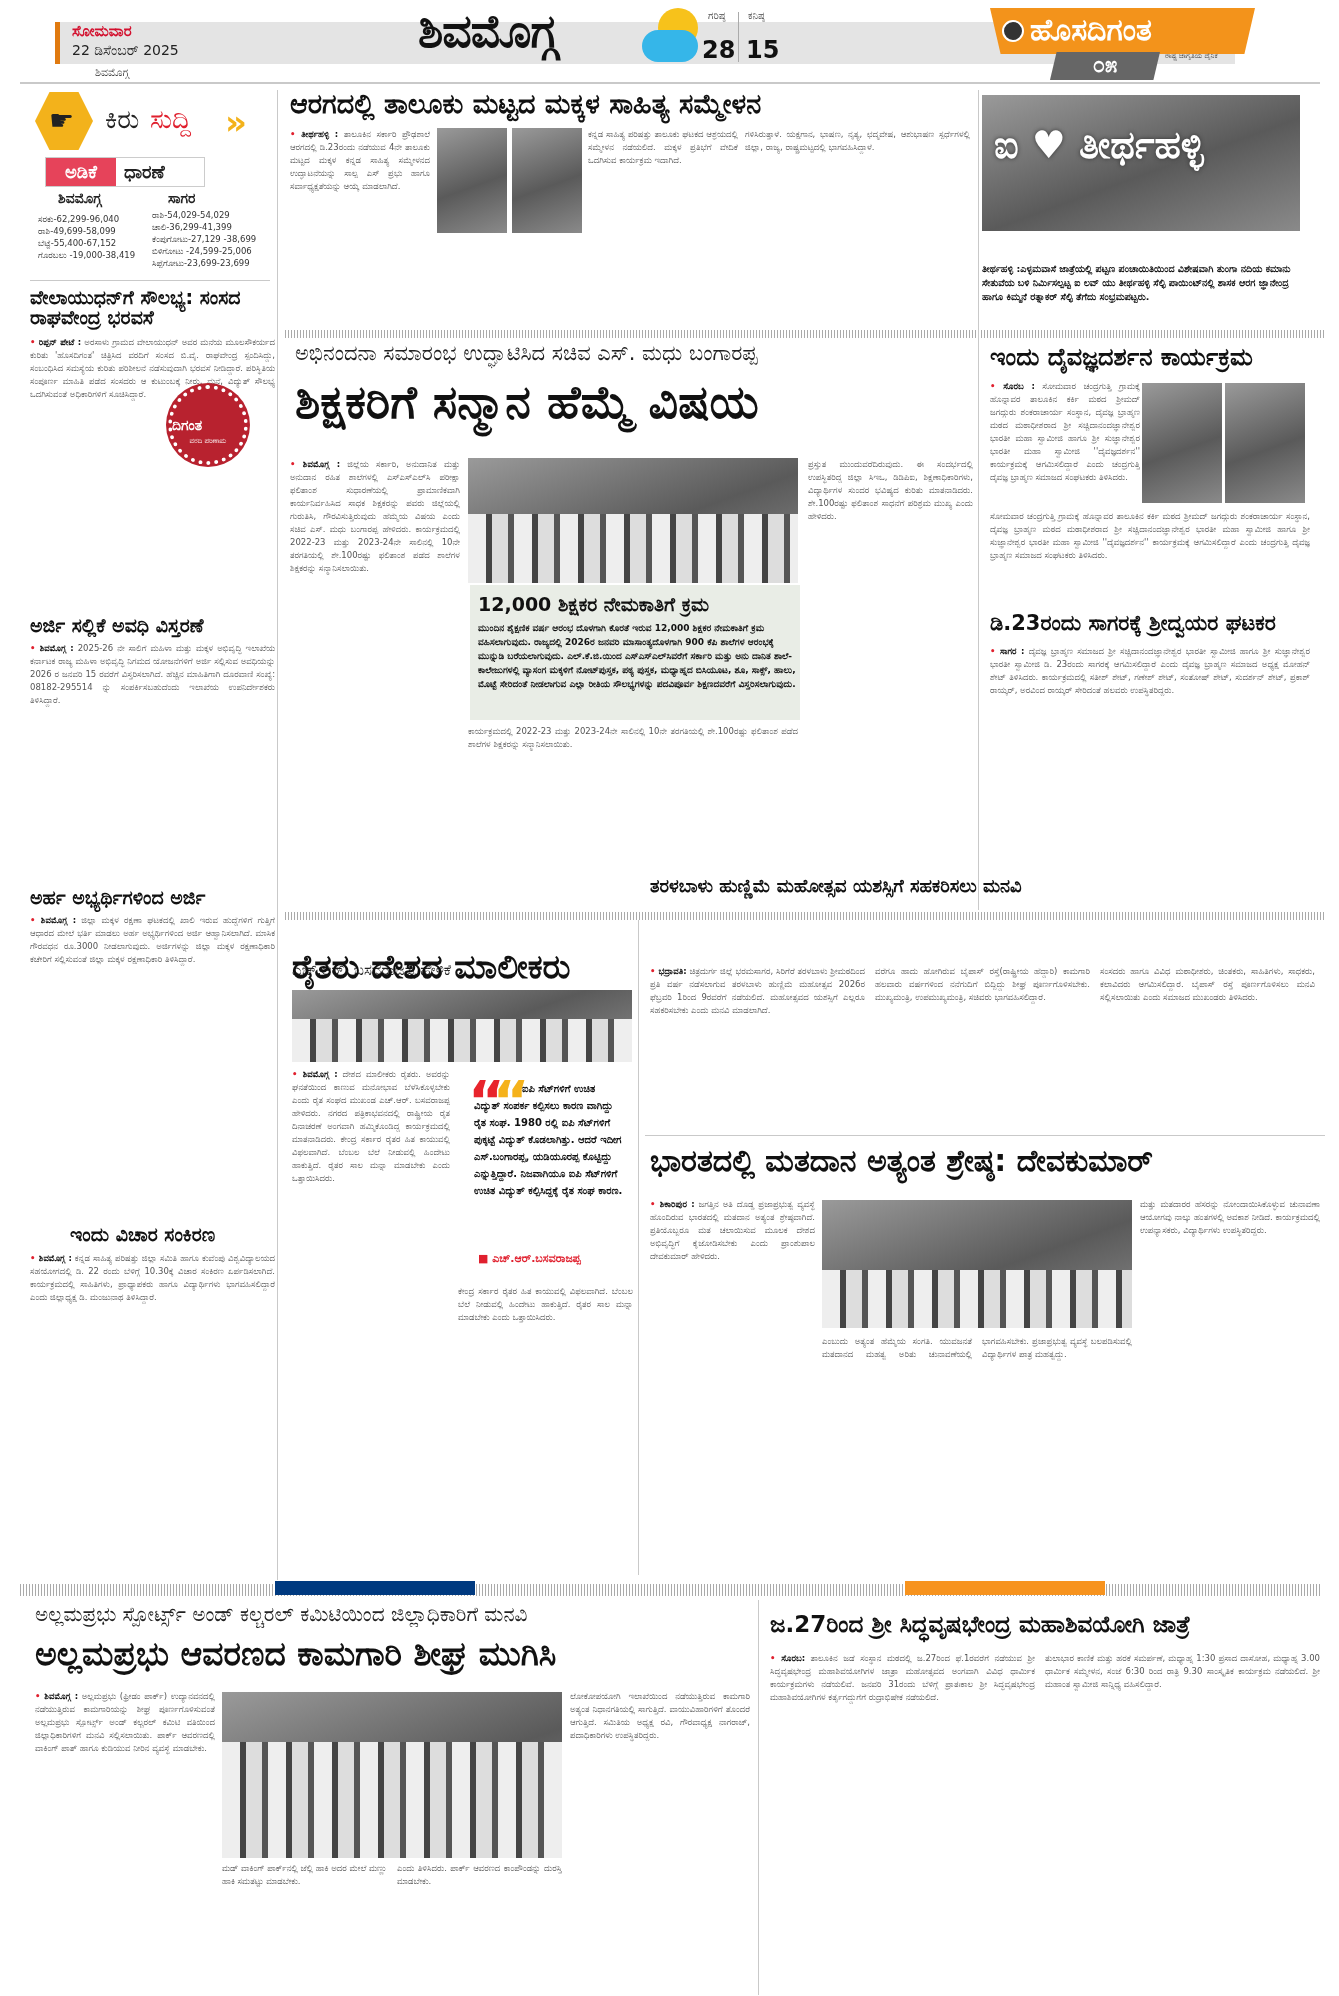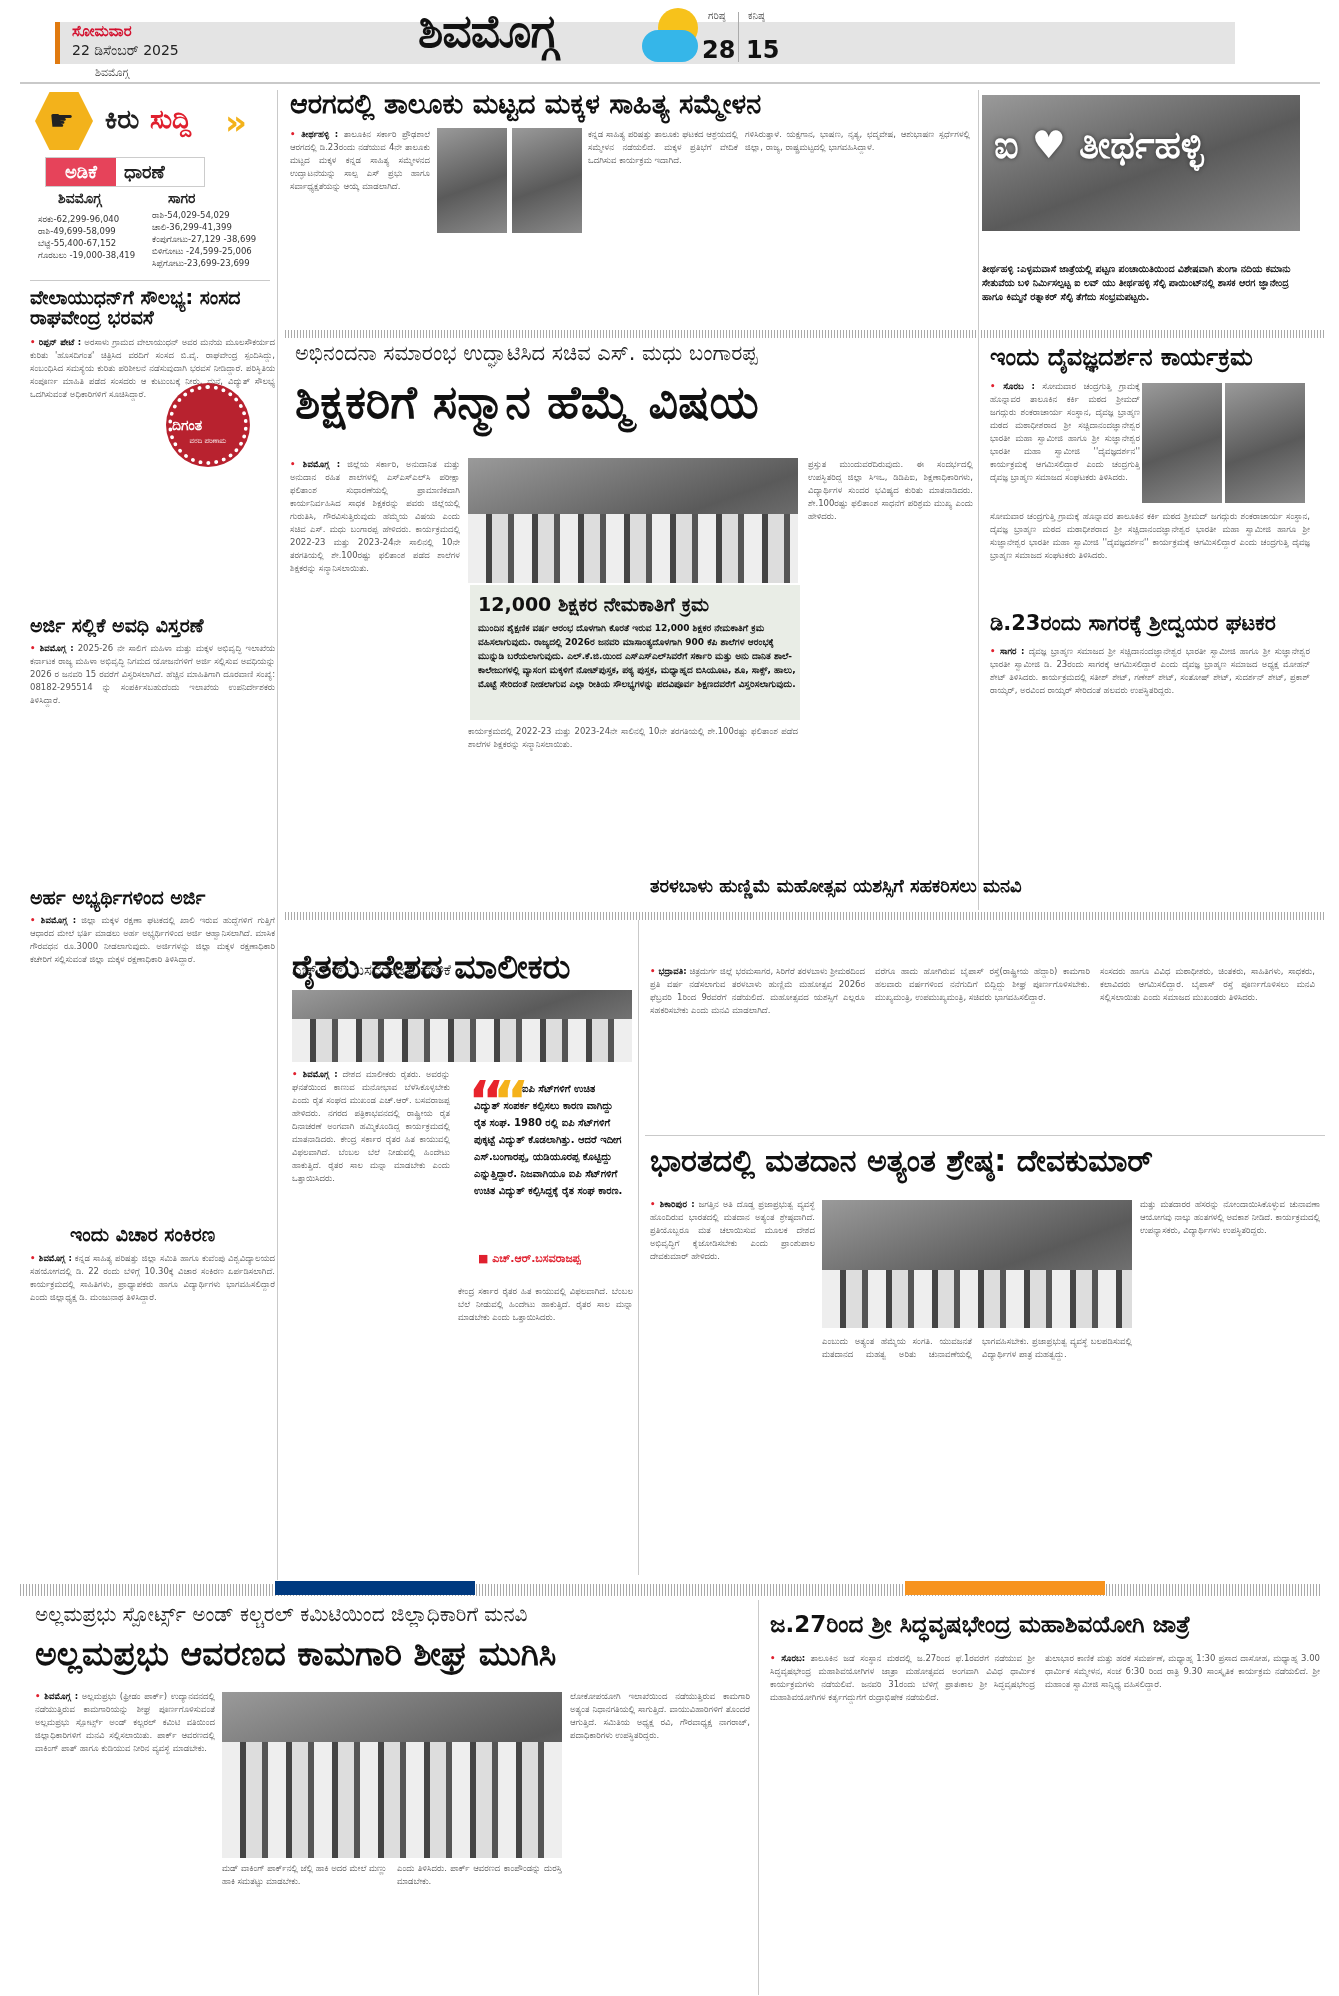--- a/index.html
+++ b/index.html
@@ -28,21 +28,21 @@
 .kicker{position:absolute;color:#222;line-height:1.1}
 .body{position:absolute;font-size:8.5px;line-height:13px;color:#555;text-align:justify;overflow:hidden}
 .body b{color:#111}
 .dot{color:#e0202e}
 .photo{position:absolute;background:linear-gradient(160deg,#9a9a9a,#5a5a5a 55%,#8a8a8a);overflow:hidden}
 .photo .ph-people{position:absolute;left:0;bottom:0;width:100%;height:55%;background:repeating-linear-gradient(90deg,#eee 0 18px,#444 18px 24px,#ddd 24px 40px,#555 40px 46px)}
 .caption{position:absolute;font-size:9.5px;line-height:14px;color:#111;font-weight:bold}
 .kirusuddi{position:absolute;left:35px;top:92px;width:215px;height:60px}
 .hex{position:absolute;left:0;top:0;width:58px;height:58px;background:#f3b21b;clip-path:polygon(25% 0,75% 0,100% 50%,75% 100%,25% 100%,0 50%)}
 .hex-glyph{position:absolute;left:14px;top:12px;font-size:28px}
-.ks-text{position:absolute;left:70px;top:12px;font-size:26px;font-weight:bold}
+.ks-text{position:absolute;left:70px;top:12px;font-size:26px;font-weight:normal}
 .chev{position:absolute;top:10px;font-size:34px;color:#f3b21b;font-weight:bold}
 .adike{position:absolute;left:45px;top:157px;width:160px;height:30px;border:1px solid #ccc}
 .adike-red{position:absolute;left:0;top:0;width:70px;height:28px;background:#e6435a;color:#fff;font-weight:bold;font-size:18px;text-align:center;line-height:28px}
 .adike-rest{position:absolute;left:78px;top:0;font-size:18px;font-weight:bold;line-height:28px}
 .mk-head{position:absolute;font-weight:bold;font-size:14px}
 .mk-row{position:absolute;font-size:8.5px;color:#333;white-space:nowrap}
 .stamp{position:absolute;left:168px;top:385px;width:80px;height:80px;border-radius:50%;background:#b8222f;border:4px dotted #fff;box-shadow:0 0 0 2px #b8222f}
 .stamp-t{position:absolute;left:0;top:28px;width:100%;text-align:left;color:#fff;font-weight:bold;font-size:14px}
 .stamp-s{position:absolute;left:0;top:48px;width:100%;text-align:center;color:#fff;font-size:7px}
 .infobox{position:absolute;left:470px;top:585px;width:330px;height:135px;background:#e9ede6}
@@ -66,20 +66,27 @@
   <div class="mh-title">ಶಿವಮೊಗ್ಗ</div>
   <div class="weather">
     <div class="sun"></div>
       <div class="cloud"></div>
   </div>
   <div class="temp-lbl" style="left:708px;top:10px">ಗರಿಷ್ಠ</div>
   <div class="temp" style="left:702px;top:36px">28</div>
   <div style="position:absolute;left:738px;top:12px;width:1px;height:50px;background:#aaa"></div>
   <div class="temp-lbl" style="left:748px;top:10px">ಕನಿಷ್ಠ</div>
   <div class="temp" style="left:746px;top:36px">15</div>
+  <div class="brand">
+    <div class="brand-orange"></div>
+    <div style="position:absolute;left:12px;top:16px;width:22px;height:22px;border-radius:50%;background:#333;border:2px solid #fff"></div>
+    <div class="brand-name" style="left:40px">ಹೊಸದಿಗಂತ</div>
+    <div class="brand-page">೦೫</div>
+    <div class="brand-tag" style="left:175px">ರಾಷ್ಟ್ರ ಜಾಗೃತಿಯ ದೈನಿಕ</div>
+  </div>
 </div>
 <div class="rule" style="left:20px;top:82px;width:1300px;height:2px"></div>
 
 <div class="kirusuddi">
   <div class="hex">
       <span class="hex-glyph">☛</span>
     </div>
   <span class="ks-text">ಕಿರು</span>
   <span class="ks-text" style="left:115px;color:#e0202e">ಸುದ್ದಿ</span>
   <span class="chev" style="left:190px">»</span>

